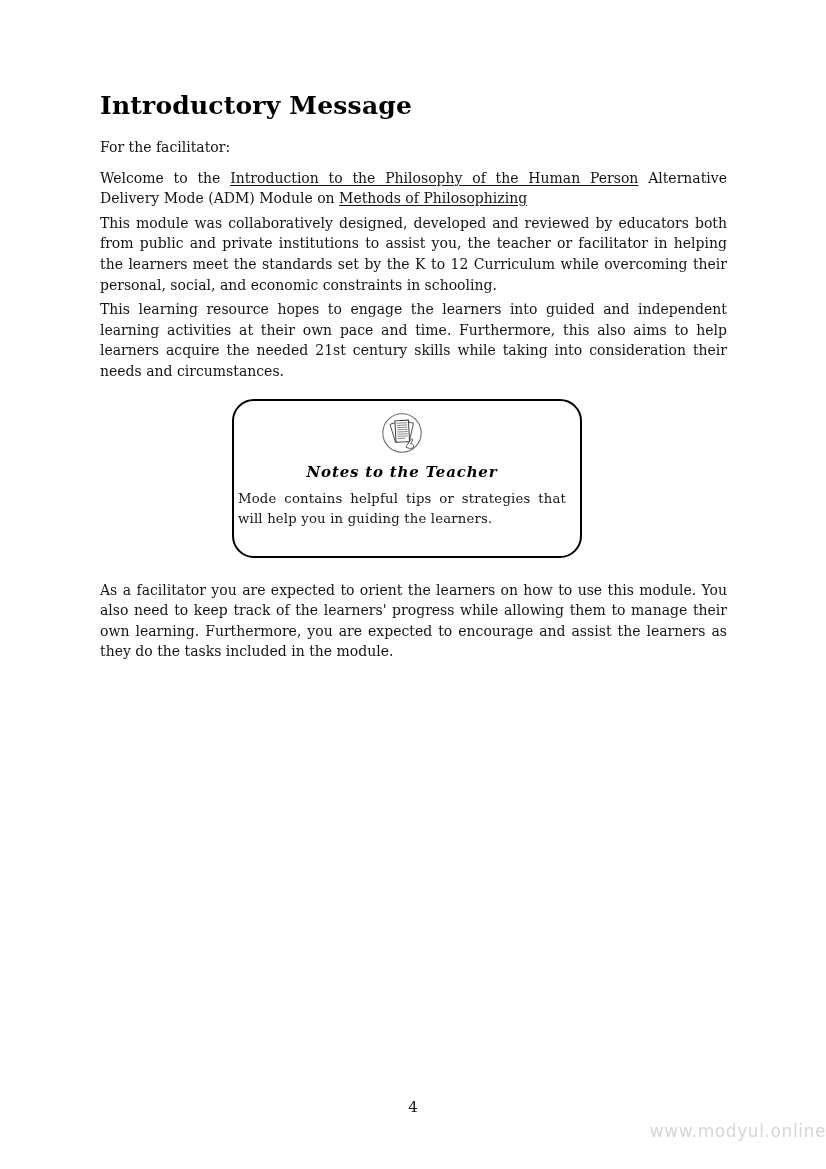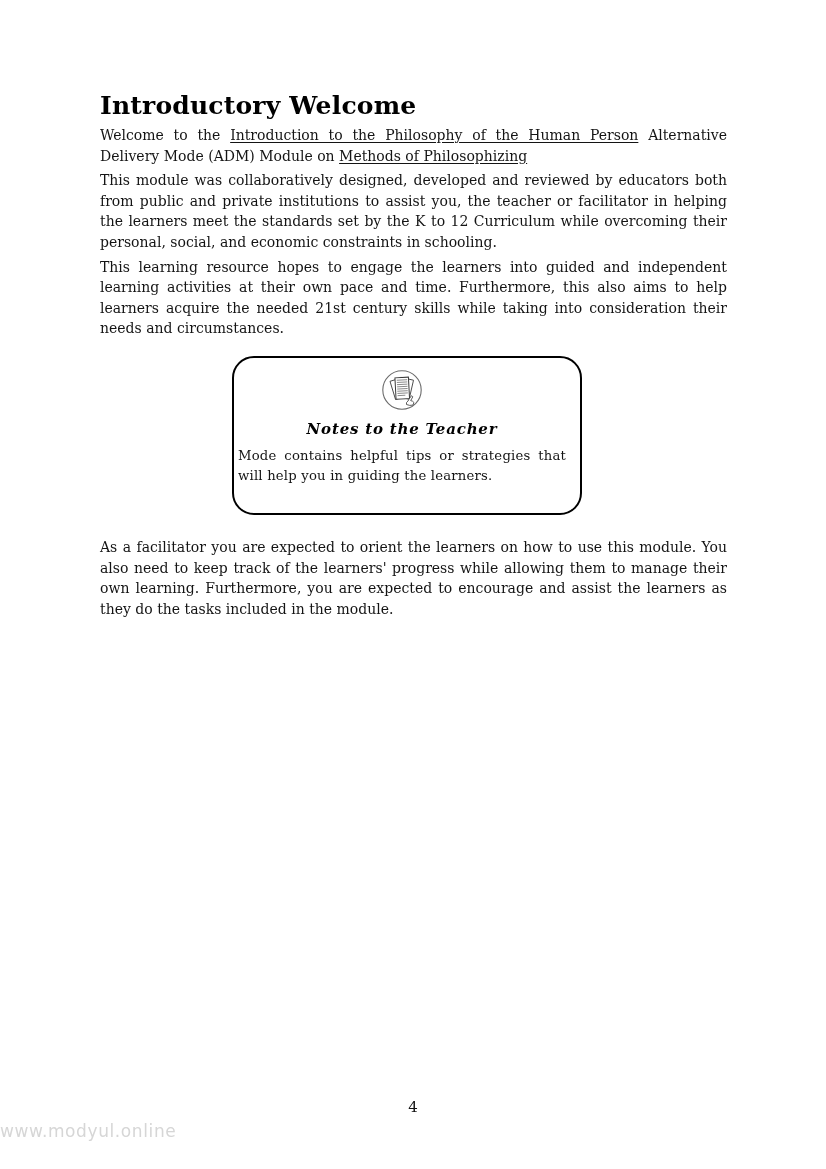--- a/index.html
+++ b/index.html
@@ -75,35 +75,36 @@
     width: 100%;
     text-align: center;
     font-size: 15px;
     color: #111;
   }
   .watermark {
     position: absolute;
     top: 1121px;
     left: 0;
     width: 100%;
-    text-align: left;
+    text-align: right;
     font-size: 17px;
     letter-spacing: 0.6px;
     color: #d6d6d6;
     font-family: "DejaVu Sans", "Liberation Sans", sans-serif;
   }
 </style>
 </head>
 <body>
 
 <div class="page">
   <div class="content">
 
-    <h1 class="doc-title">Introductory Welcome</h1>
+    <h1 class="doc-title">Introductory Message</h1>
 
+    <p class="salutation">For the facilitator:</p>
 
     <p class="body-par"><span>Welcome to the </span><span class="u">Introduction to the Philosophy of the Human Person</span><span> Alternative Delivery Mode (ADM) Module on </span><span class="u">Methods of Philosophizing</span></p>
 
     <p class="body-par">This module was collaboratively designed, developed and reviewed by educators both from public and private institutions to assist you, the teacher or facilitator in helping the learners meet the standards set by the K to 12 Curriculum while overcoming their personal, social, and economic constraints in schooling.</p>
 
     <p class="body-par">This learning resource hopes to engage the learners into guided and independent learning activities at their own pace and time. Furthermore, this also aims to help learners acquire the needed 21st century skills while taking into consideration their needs and circumstances.</p>
 
 
     <div class="notes-box">
       <div class="icon-row">

